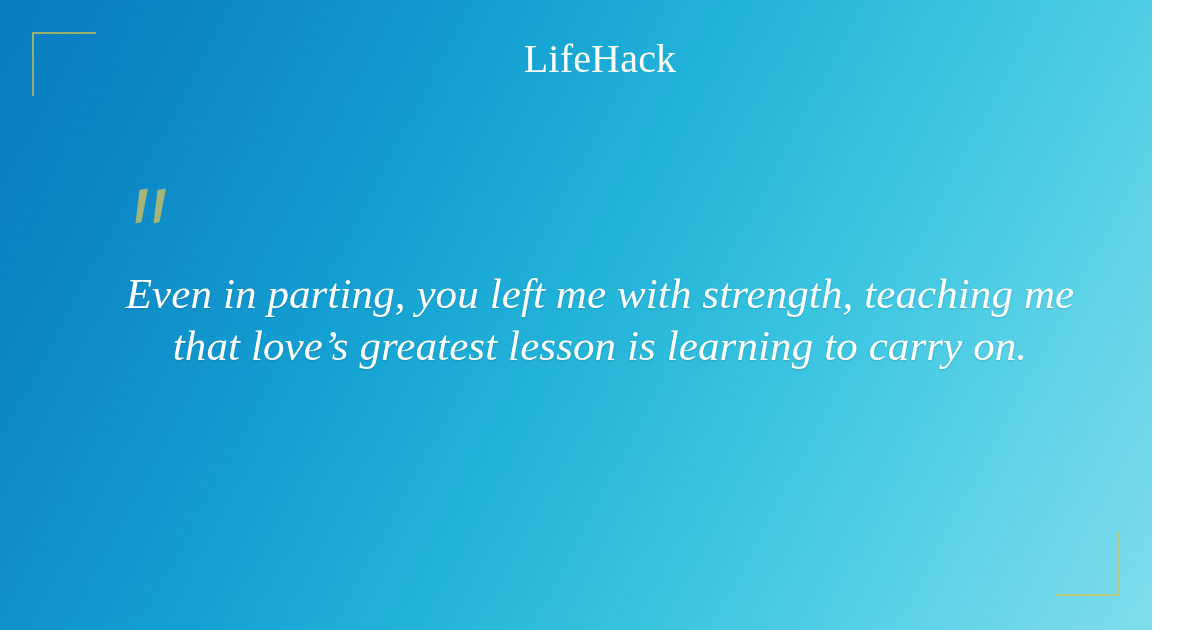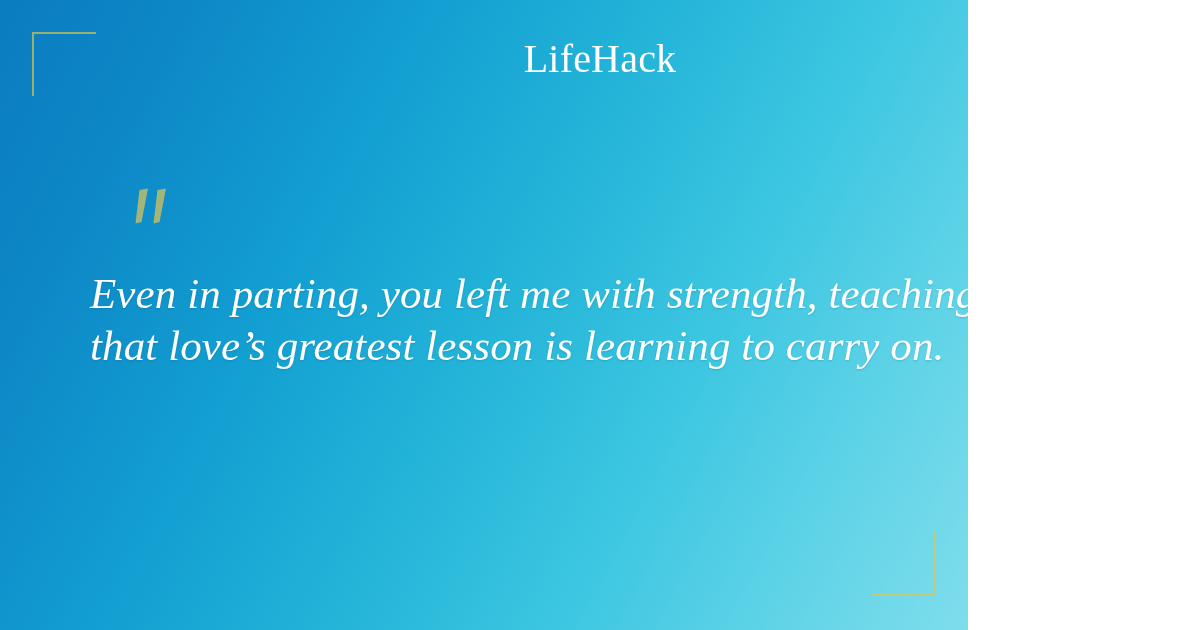--- a/index.html
+++ b/index.html
@@ -9,21 +9,21 @@
 
   body {
     width: 1200px;
     height: 630px;
     overflow: hidden;
     font-family: "Liberation Sans", sans-serif;
   }
 
   .quote-card {
     position: relative;
-    width: 968px;
+    width: 1152px;
     height: 630px;
     background:
       linear-gradient(118deg,
         #0a7cc0 0%,
         #0d87c6 14%,
         #13a0d2 34%,
         #22b3d8 50%,
         #3cc6e1 68%,
         #5ed3e7 84%,
         #7fddec 100%);
@@ -79,21 +79,21 @@
     width: 54px;
     height: 60px;
   }
 
   
   .quote-body {
     position: absolute;
     top: 268px;
     left: 90px;
     width: 1020px;
-    text-align: left;
+    text-align: center;
     font-family: "Liberation Serif", "DejaVu Serif", serif;
     font-style: italic;
     font-size: 43px;
     line-height: 52px;
     color: #ffffff;
     letter-spacing: 0.1px;
     text-shadow: 0 1px 2px rgba(8, 72, 110, 0.22);
   }
 </style>
 </head>

